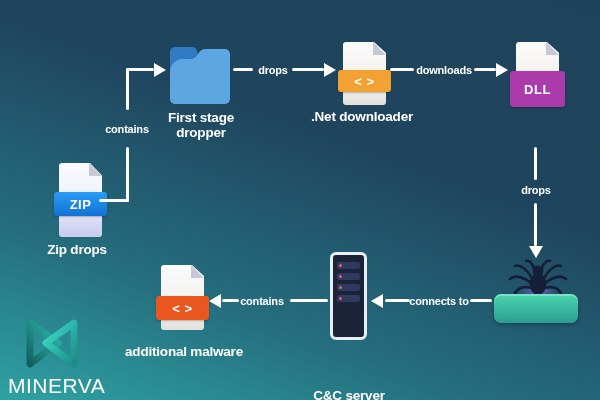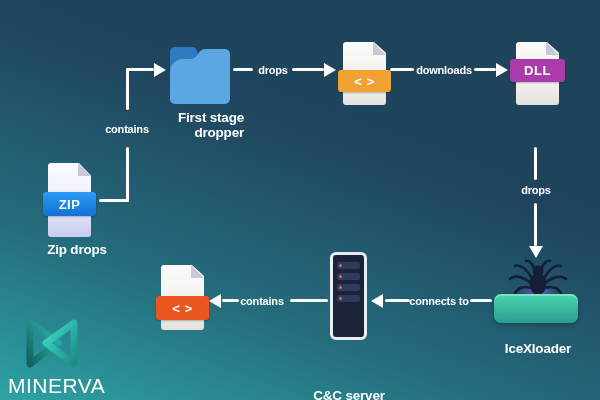--- a/index.html
+++ b/index.html
@@ -15,21 +15,21 @@
   .ah-right{border-top:7px solid transparent;border-bottom:7px solid transparent;border-left:12px solid #fff;}
   .ah-left{border-top:7px solid transparent;border-bottom:7px solid transparent;border-right:12px solid #fff;}
   .ah-down{border-left:7px solid transparent;border-right:7px solid transparent;border-top:12px solid #fff;}
   .edge-label{
     position:absolute;color:#fff;font-size:11px;font-weight:700;letter-spacing:-.2px;
     white-space:nowrap;transform:translate(-50%,-50%);
   }
   
   .node-label{
     position:absolute;color:#fff;font-size:13.5px;font-weight:700;letter-spacing:-.2px;
-    text-align:right;transform:translate(-50%,-50%);white-space:nowrap;line-height:15px;
+    text-align:center;transform:translate(-50%,-50%);white-space:nowrap;line-height:15px;
   }
   .node-label.wrap{white-space:normal;width:86px;}
   
   .file{position:absolute;}
   .file-body{
     position:relative;width:43px;
     background:linear-gradient(180deg,#fbfbf9 0%,#f0efec 70%,#e3e1dc 100%);
     border-radius:3px;
     clip-path:polygon(0 0,72% 0,100% 17%,100% 100%,0 100%);
   }
@@ -69,21 +69,21 @@
   .logo-text{
     position:absolute;left:8px;top:374px;color:#fff;font-size:21px;font-weight:400;letter-spacing:.5px;
   }
   svg{display:block;}
 </style>
 </head>
 <body>
 
 <div class="canvas">
 
-  <div class="file" style="left:48px;top:163px;">
+  <div class="file" style="left:59px;top:163px;">
     <div class="file-body lavender" style="height:74px;"></div>
     <div class="file-fold"></div>
     <div class="file-banner banner-zip" style="top:29px;height:24px;">ZIP</div>
   </div>
   <div class="node-label" style="left:77px;top:249px;">Zip drops</div>
 
   <div class="hline" style="left:99px;top:199px;width:30px;"></div>
   <div class="vline" style="left:126px;top:147px;height:55px;"></div>
   <div class="vline" style="left:126px;top:68px;height:42px;"></div>
   <div class="hline" style="left:126px;top:68px;width:28px;"></div>
@@ -99,30 +99,31 @@
   <div class="hline" style="left:233px;top:68px;width:20px;"></div>
   <div class="edge-label" style="left:273px;top:70px;">drops</div>
   <div class="hline" style="left:292px;top:68px;width:32px;"></div>
   <div class="ah ah-right" style="left:324px;top:63px;"></div>
 
   <div class="file" style="left:343px;top:42px;">
     <div class="file-body" style="height:63px;"></div>
     <div class="file-fold"></div>
     <div class="file-banner banner-net" style="top:28px;height:22px;">&lt; &gt;</div>
   </div>
+  <div class="node-label" style="left:362px;top:116px;">.Net downloader</div>
 
   <div class="hline" style="left:390px;top:68px;width:24px;"></div>
   <div class="edge-label" style="left:444px;top:70px;">downloads</div>
   <div class="hline" style="left:474px;top:68px;width:22px;"></div>
   <div class="ah ah-right" style="left:496px;top:63px;"></div>
 
   <div class="file" style="left:516px;top:42px;">
     <div class="file-body" style="height:63px;"></div>
     <div class="file-fold"></div>
-    <div class="file-banner banner-dll" style="top:17px;height:23px;left:-6px;right:-6px;">DLL</div>
+    <div class="file-banner banner-dll" style="top:29px;height:36px;left:-6px;right:-6px;">DLL</div>
   </div>
 
   <div class="vline" style="left:534px;top:147px;height:33px;"></div>
   <div class="edge-label" style="left:536px;top:190px;">drops</div>
   <div class="vline" style="left:534px;top:203px;height:43px;"></div>
   <div class="ah ah-down" style="left:529px;top:246px;"></div>
 
   <svg class="spider" width="66" height="46" viewBox="0 0 66 46">
     <defs>
       <radialGradient id="glow" cx="50%" cy="50%" r="50%">
@@ -138,21 +139,20 @@
       <path d="M39,24 C45,14 52,10 56,12"></path>
       <path d="M40,29 C49,22 57,21 61,25"></path>
       <path d="M39,34 C47,32 53,34 56,39"></path>
       <path d="M29,14 C27,8 23,6 21,7"></path>
       <path d="M37,14 C39,8 43,6 45,7"></path>
     </g>
     <circle cx="33" cy="17" r="5.5" fill="#161f38"></circle>
     <ellipse cx="33" cy="30" rx="8.5" ry="11" fill="#161f38"></ellipse>
   </svg>
   <div class="platform"></div>
-  <div class="node-label" style="left:538px;top:348px;">IceXloader</div>
 
   <div class="hline" style="left:470px;top:299px;width:22px;"></div>
   <div class="edge-label" style="left:439px;top:301px;">connects to</div>
   <div class="hline" style="left:385px;top:299px;width:25px;"></div>
   <div class="ah ah-left" style="left:371px;top:294px;"></div>
 
   <div class="server">
     <div class="server-bar"></div>
     <div class="server-bar"></div>
     <div class="server-bar"></div>
@@ -163,20 +163,21 @@
   <div class="hline" style="left:290px;top:299px;width:38px;"></div>
   <div class="edge-label" style="left:262px;top:301px;">contains</div>
   <div class="hline" style="left:222px;top:299px;width:17px;"></div>
   <div class="ah ah-left" style="left:209px;top:294px;"></div>
 
   <div class="file" style="left:161px;top:265px;">
     <div class="file-body" style="height:65px;"></div>
     <div class="file-fold"></div>
     <div class="file-banner banner-mal" style="top:31px;height:24px;">&lt; &gt;</div>
   </div>
+  <div class="node-label" style="left:184px;top:351px;">additional malware</div>
 
   <svg class="logo-mark" width="56" height="58" viewBox="0 0 56 58">
     <defs>
       <linearGradient id="tealA" x1="0" y1="0" x2="1" y2="1">
         <stop offset="0%" stop-color="#3fe0cd"></stop>
           <stop offset="100%" stop-color="#1b8c86"></stop>
       </linearGradient>
       <linearGradient id="tealB" x1="1" y1="0" x2="0" y2="1">
         <stop offset="0%" stop-color="#2bbfb4"></stop>
           <stop offset="100%" stop-color="#14605e"></stop>

